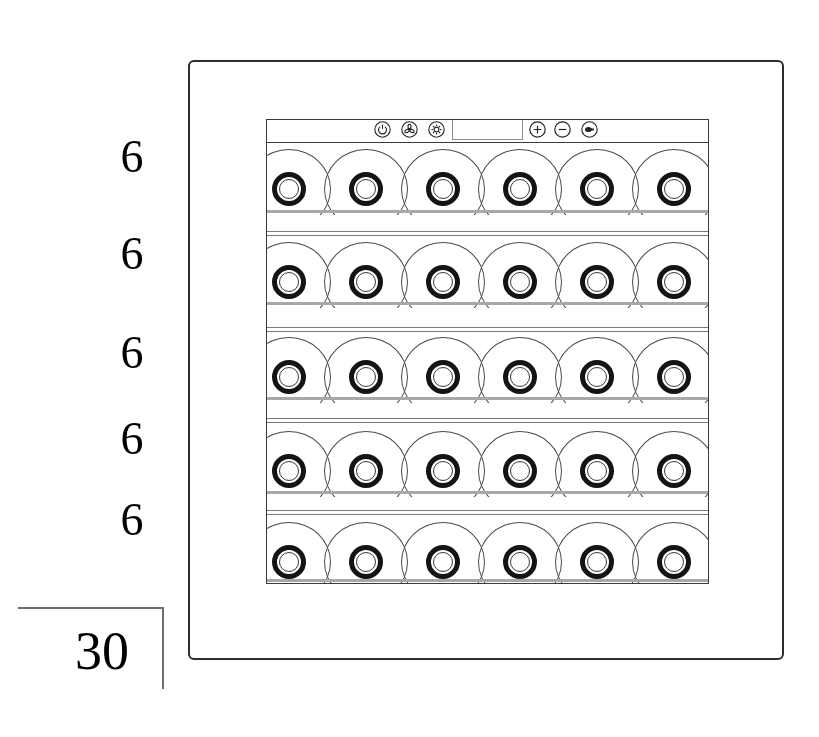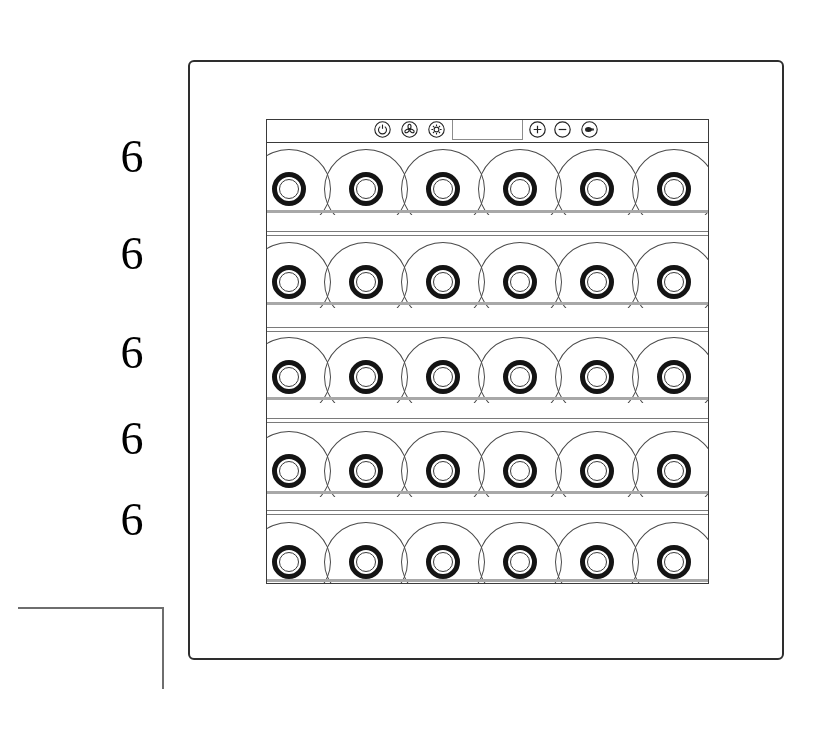--- a/index.html
+++ b/index.html
@@ -125,20 +125,21 @@
   <div id="labels-layer">
       <div class="row-label" style="top: 133px;">6</div>
       <div class="row-label" style="top: 230px;">6</div>
       <div class="row-label" style="top: 329px;">6</div>
       <div class="row-label" style="top: 415px;">6</div>
       <div class="row-label" style="top: 496px;">6</div>
     </div>
 
   <div class="bracket-h"></div>
   <div class="bracket-v"></div>
+  <div class="total-label">30</div>
 
   <div class="outer-box"></div>
 
   <div class="inner-box" id="rack">
     <div class="panel">
 
       <span class="icon" style="left:107px">
         <svg width="17" height="17" viewBox="0 0 17 17" fill="none" stroke="#222222" stroke-width="1.1">
           <circle cx="8.5" cy="8.5" r="7.7"></circle>
           <path d="M 6.2 5.6 a 4 4 0 1 0 4.6 0"></path>

